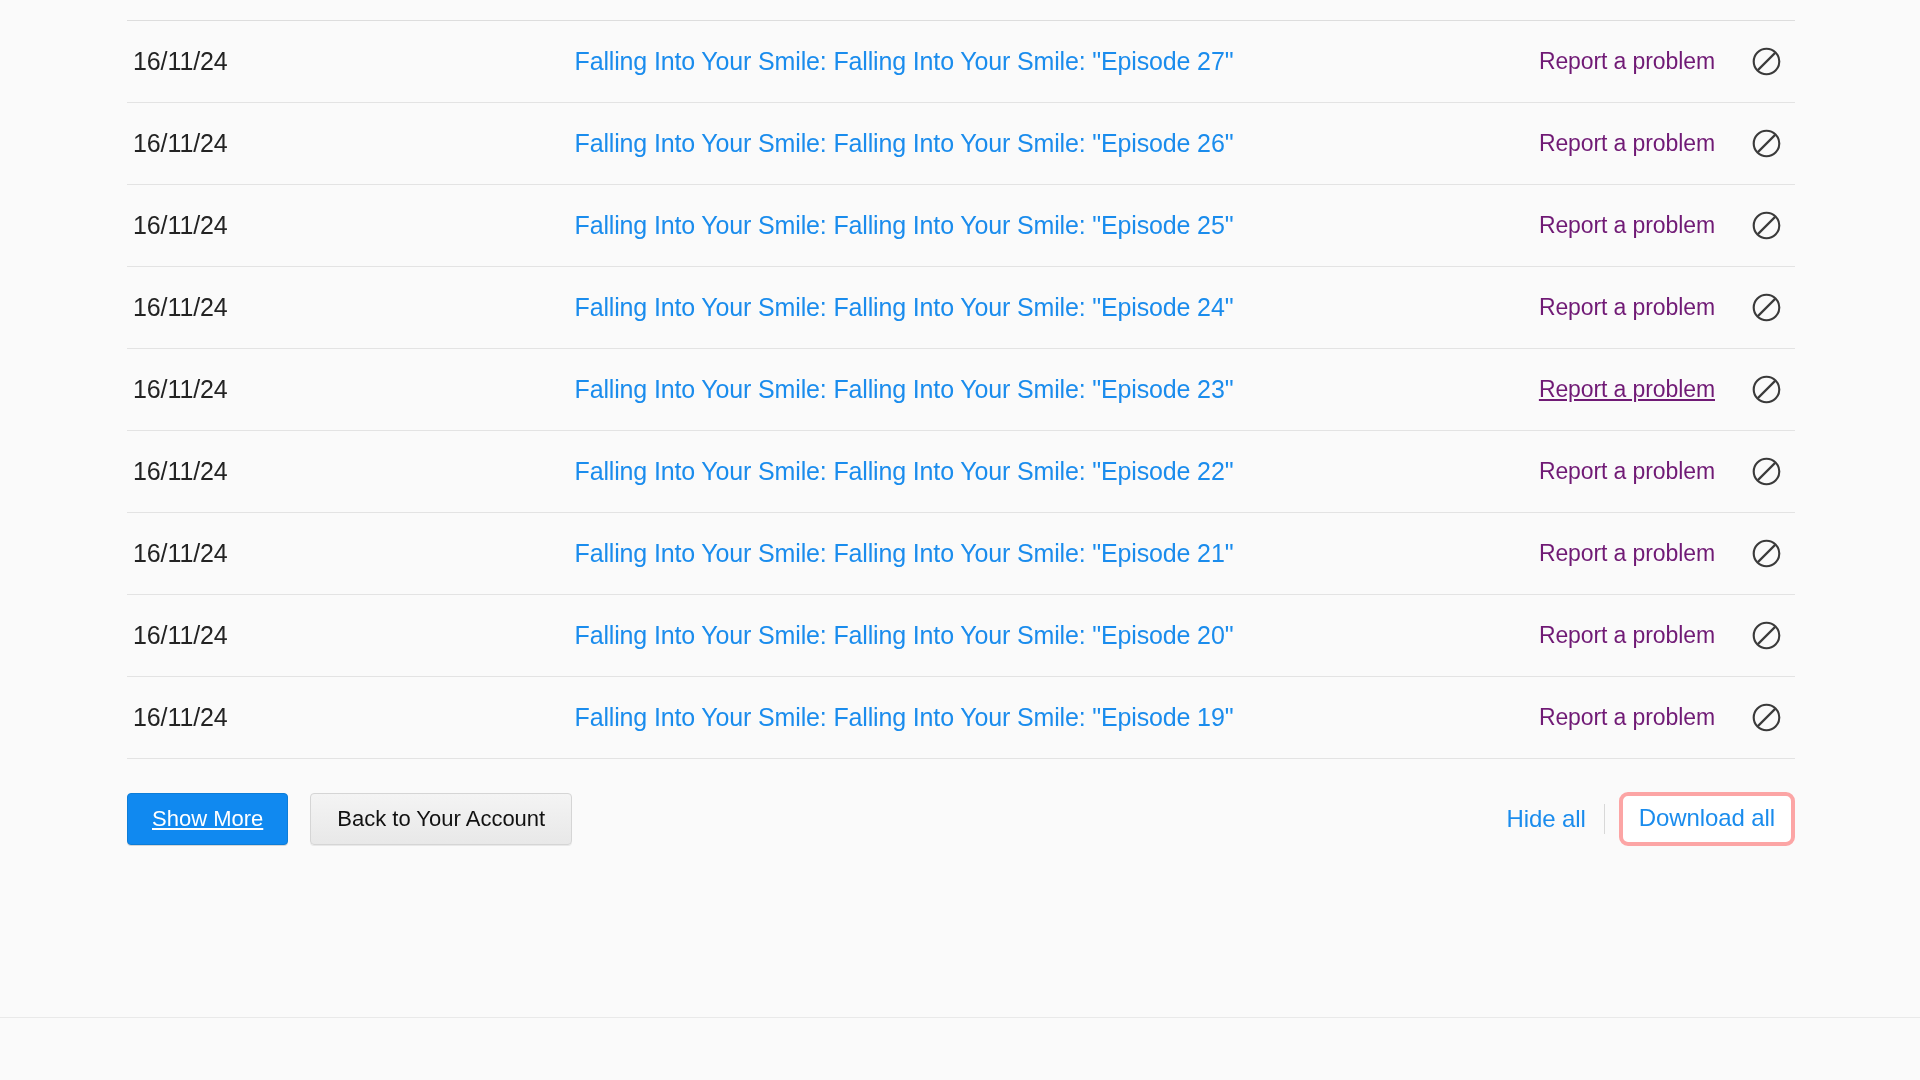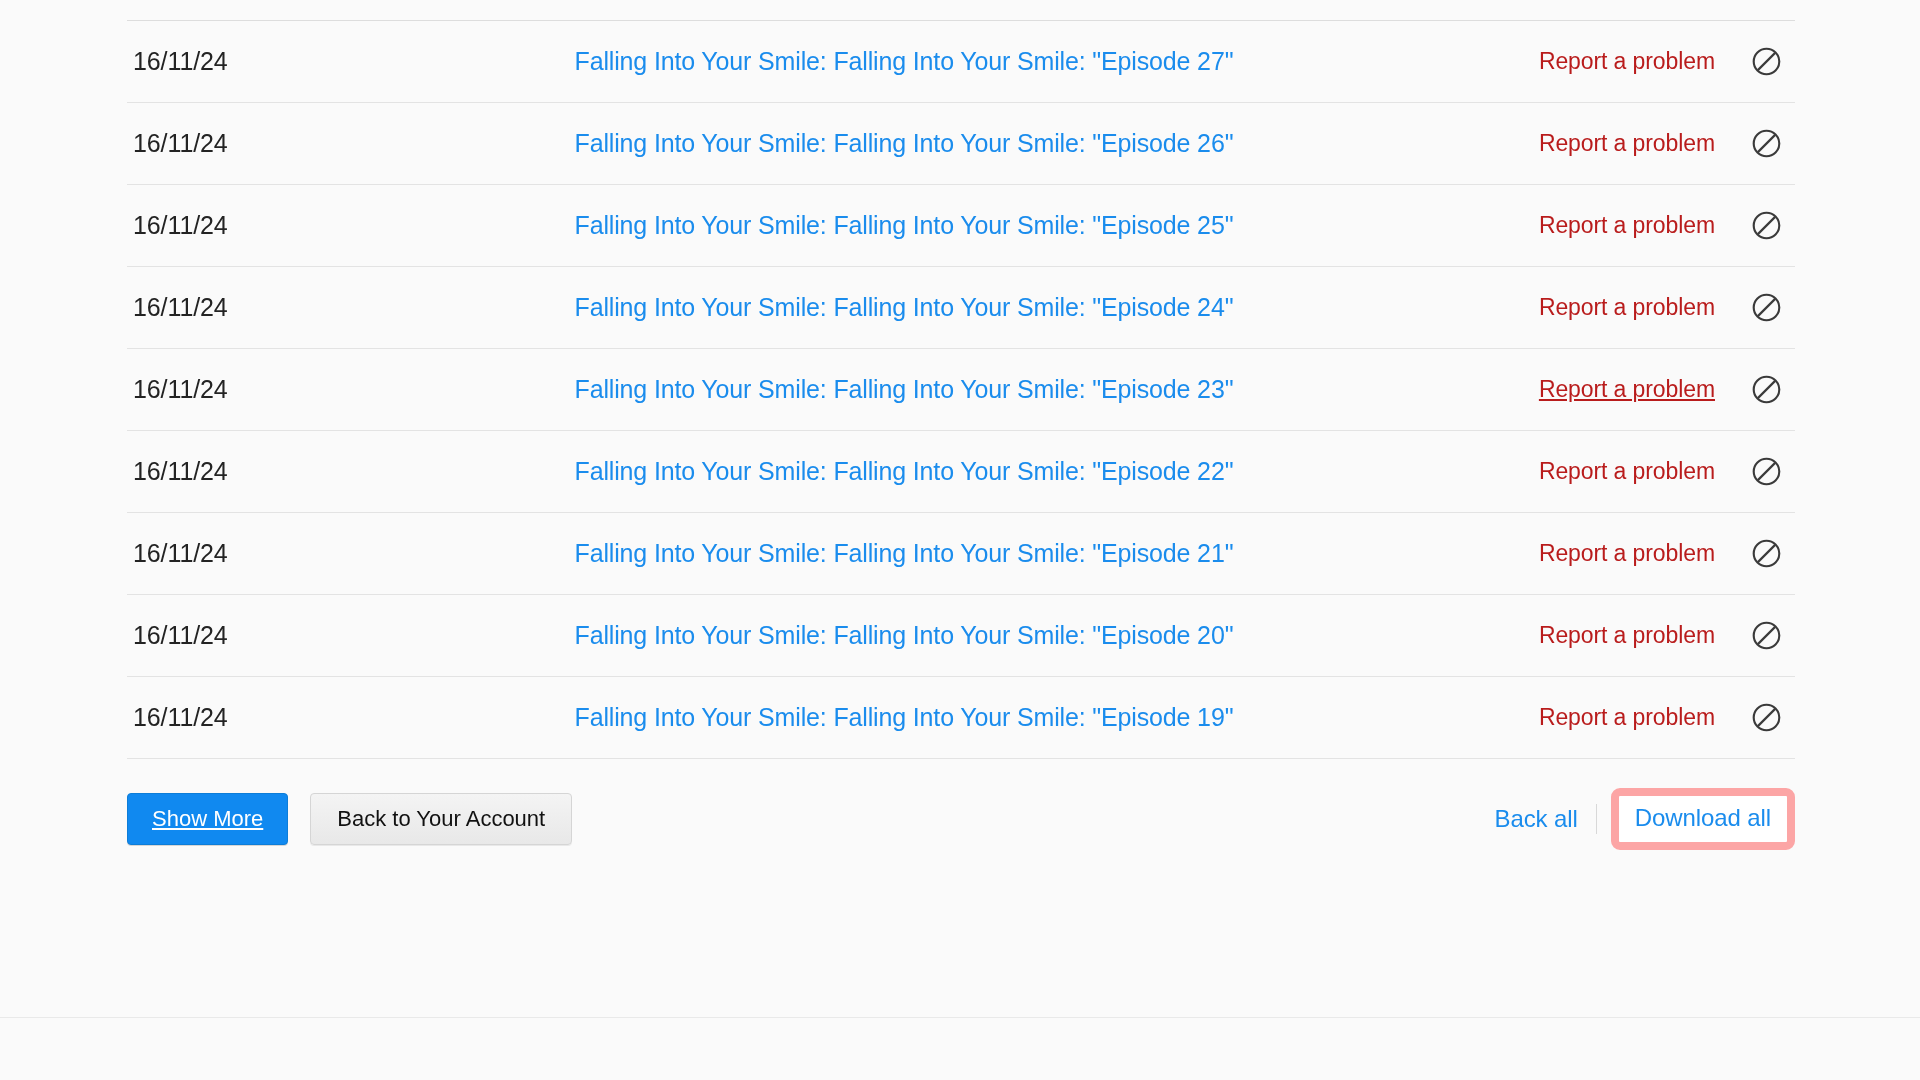--- a/index.html
+++ b/index.html
@@ -58,21 +58,21 @@
     letter-spacing: -0.15px;
     white-space: nowrap;
     overflow: hidden;
     cursor: pointer;
     text-align: center;
   }
 
   .cell-report {
     flex: 0 0 auto;
     font-size: 23px;
-    color: #b91c1c;
+    color: #701a75;
     letter-spacing: -0.1px;
     cursor: pointer;
     margin-right: 36px;
     white-space: nowrap;
   }
   .cell-report.is-hovered { text-decoration: underline; }
 
   .cell-action {
     flex: 0 0 44px;
     display: flex;
@@ -156,21 +156,21 @@
     background: #d8d8d8;
     margin: 0 18px;
   }
 
   
   .highlight-wrap {
     position: relative;
     display: inline-flex;
     align-items: center;
     justify-content: center;
-    border: 8px solid #fca5a5;
+    border: 4px solid #fca5a5;
     border-radius: 9px;
     background: #ffffff;
     padding: 8px 16px 10px 16px;
     margin-left: -4px;
   }
 
   
   .page-rule {
     position: absolute;
     left: 0;
@@ -289,21 +289,21 @@
     </div>
 
   <div class="action-bar">
     <button class="btn btn-primary">Show More</button>
 
     <button class="btn btn-secondary">Back to Your Account</button>
 
     <div class="action-bar-spacer"></div>
 
     <div class="link-group">
-      <span class="text-link">Back all</span>
+      <span class="text-link">Hide all</span>
 
       <span class="link-divider"></span>
 
       <span class="highlight-wrap">
         <span class="text-link">Download all</span>
       </span>
     </div>
   </div>
 
   <div class="page-rule"></div>

